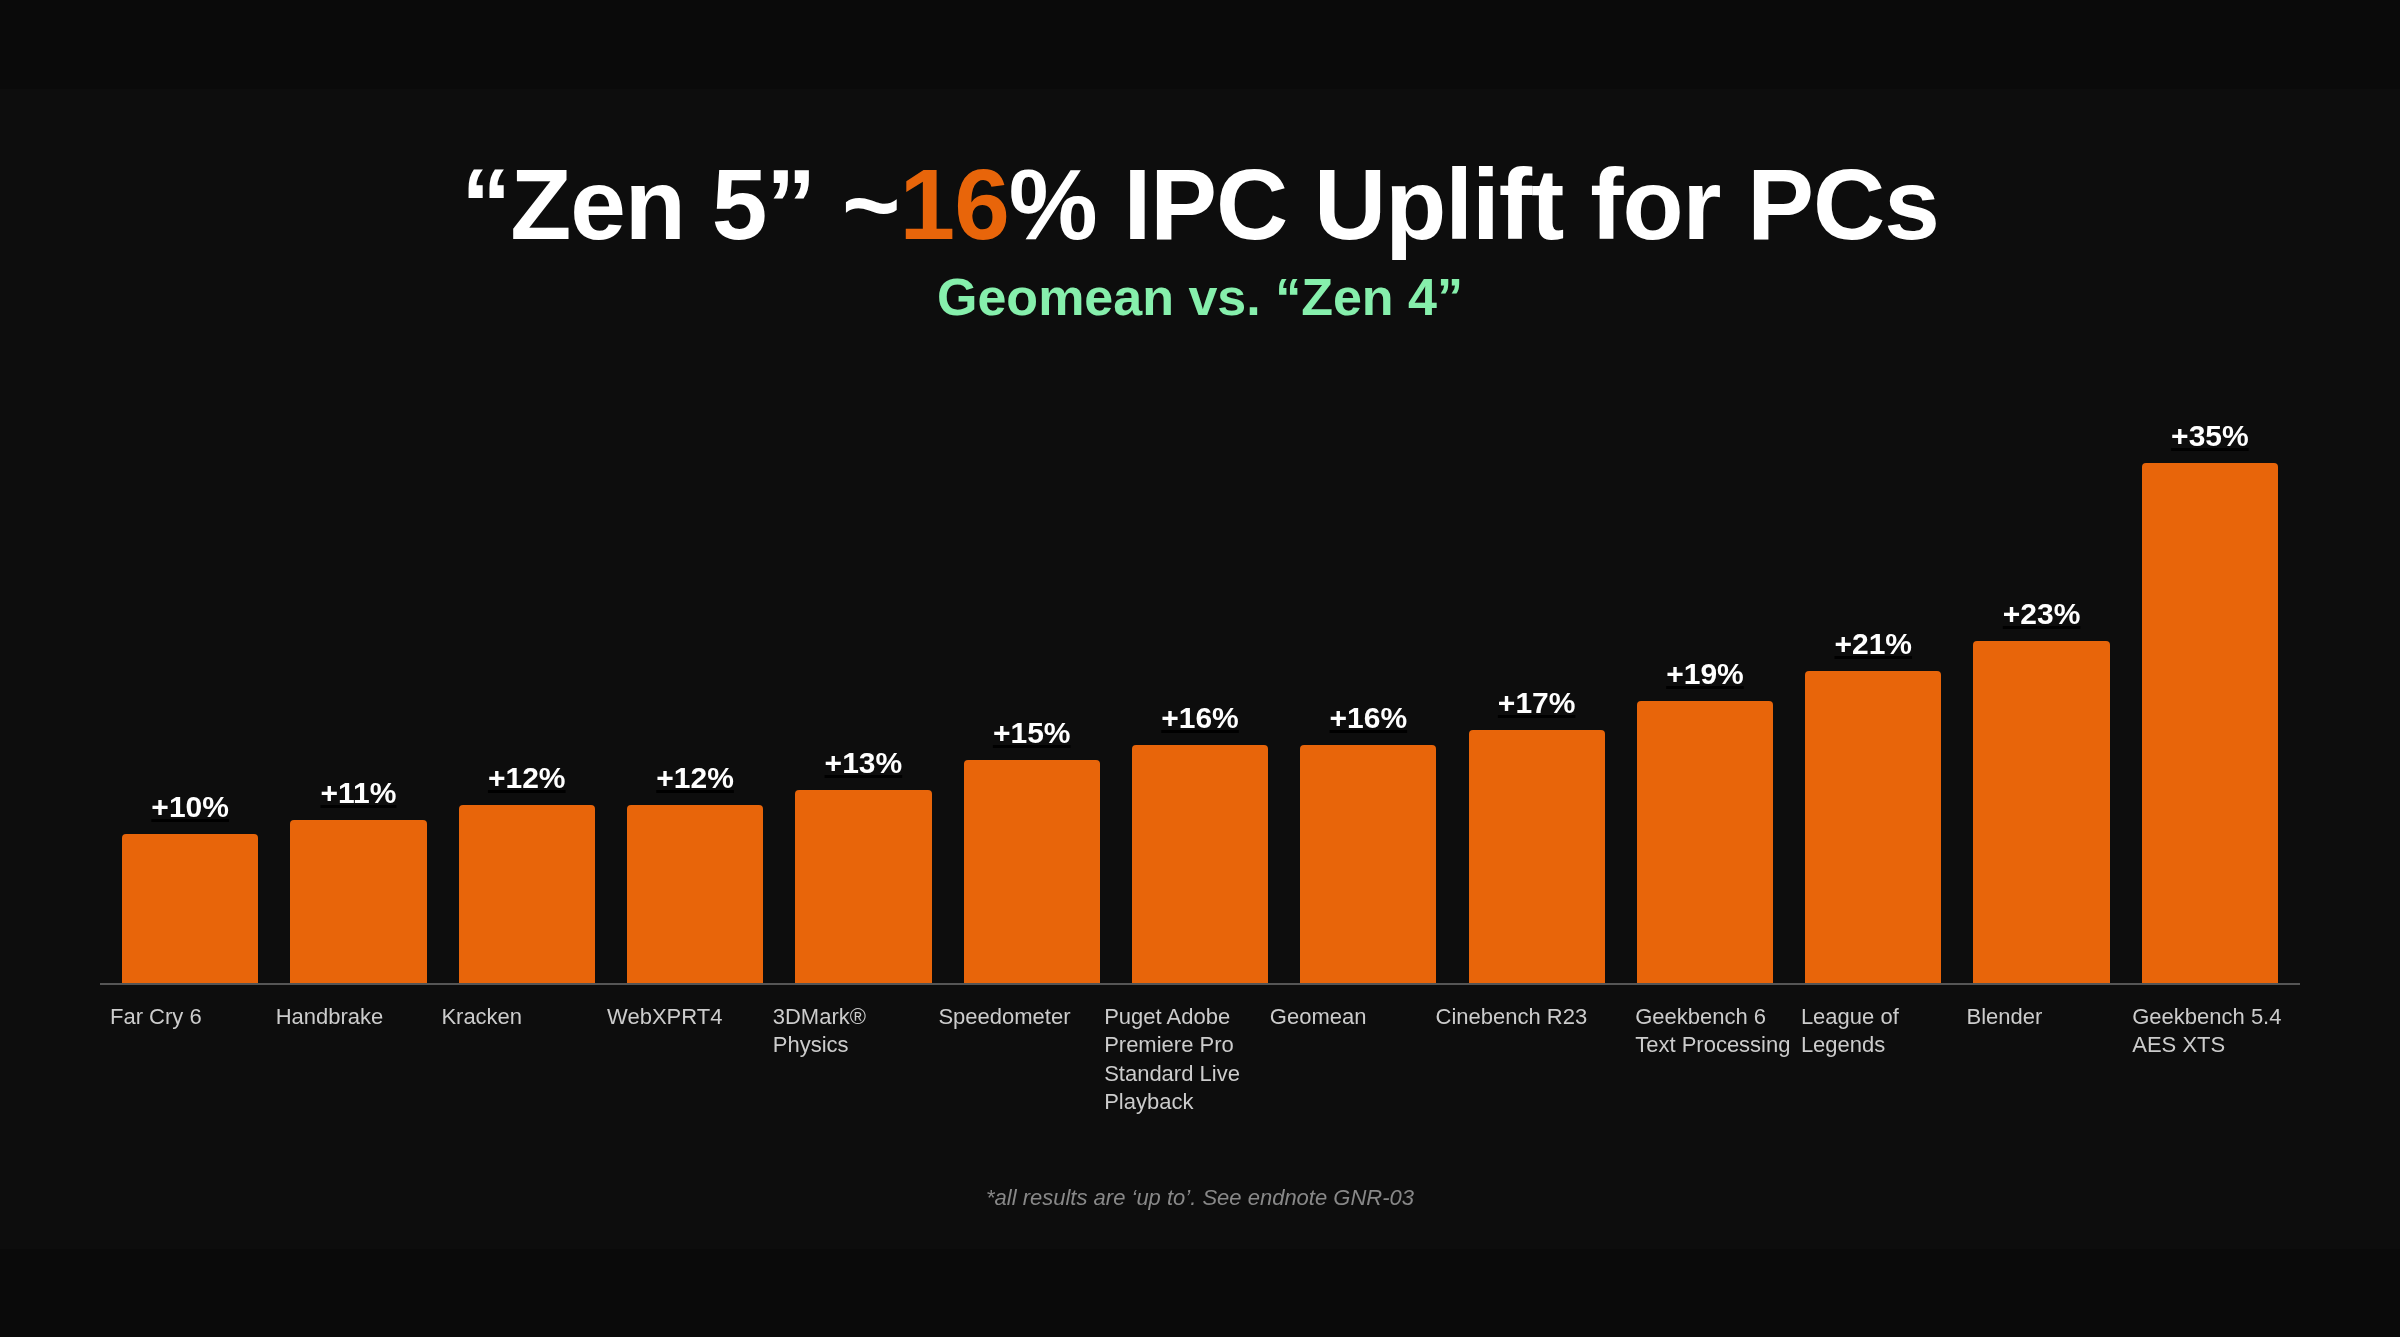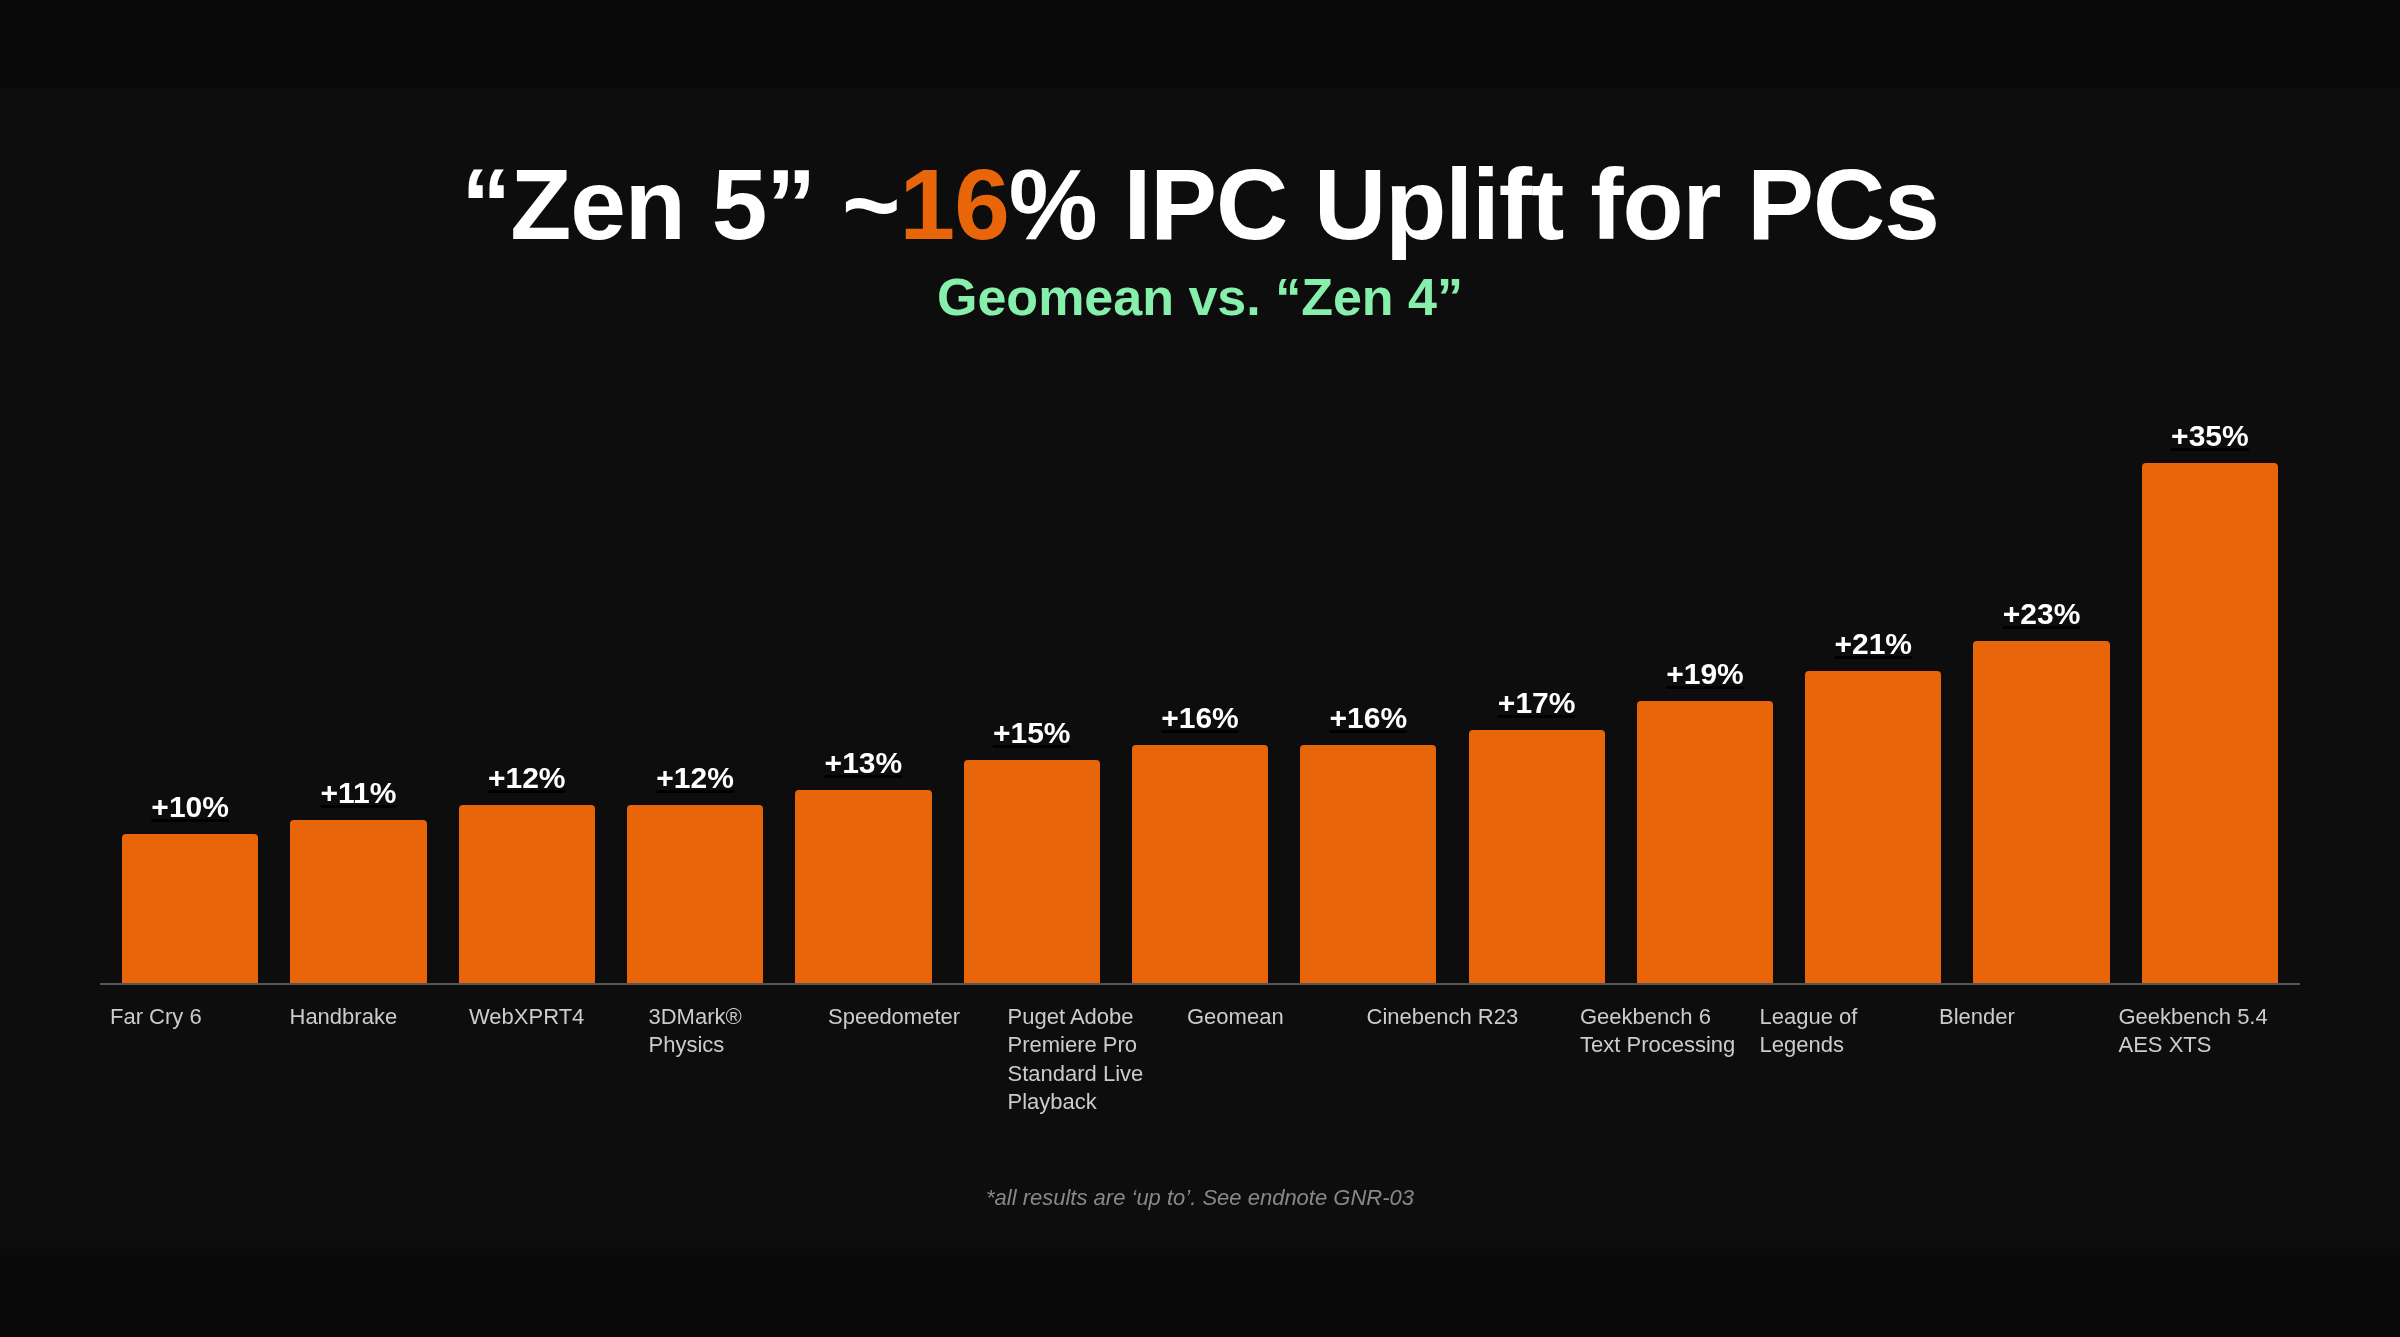--- a/index.html
+++ b/index.html
@@ -187,20 +187,21 @@
           <div class="bar" style="height: 342px;"></div>
         </div>
         <div class="bar-group">
           <div class="bar-label-top">+35%</div>
           <div class="bar" style="height: 520px;"></div>
         </div>
       </div>
     <div class="labels-area" id="labels-area">
     <div class="bar-label-bottom" style="white-space: pre-line;">Far Cry 6</div>
         <div class="bar-label-bottom" style="white-space: pre-line;">Handbrake</div>
+        <div class="bar-label-bottom" style="white-space: pre-line;">Kracken</div>
         <div class="bar-label-bottom" style="white-space: pre-line;">WebXPRT4</div>
         <div class="bar-label-bottom" style="white-space: pre-line;">3DMark®
 Physics</div>
         <div class="bar-label-bottom" style="white-space: pre-line;">Speedometer</div>
         <div class="bar-label-bottom" style="white-space: pre-line;">Puget Adobe
 Premiere Pro
 Standard Live
 Playback</div>
         <div class="bar-label-bottom" style="white-space: pre-line;">Geomean</div>
         <div class="bar-label-bottom" style="white-space: pre-line;">Cinebench R23</div>

